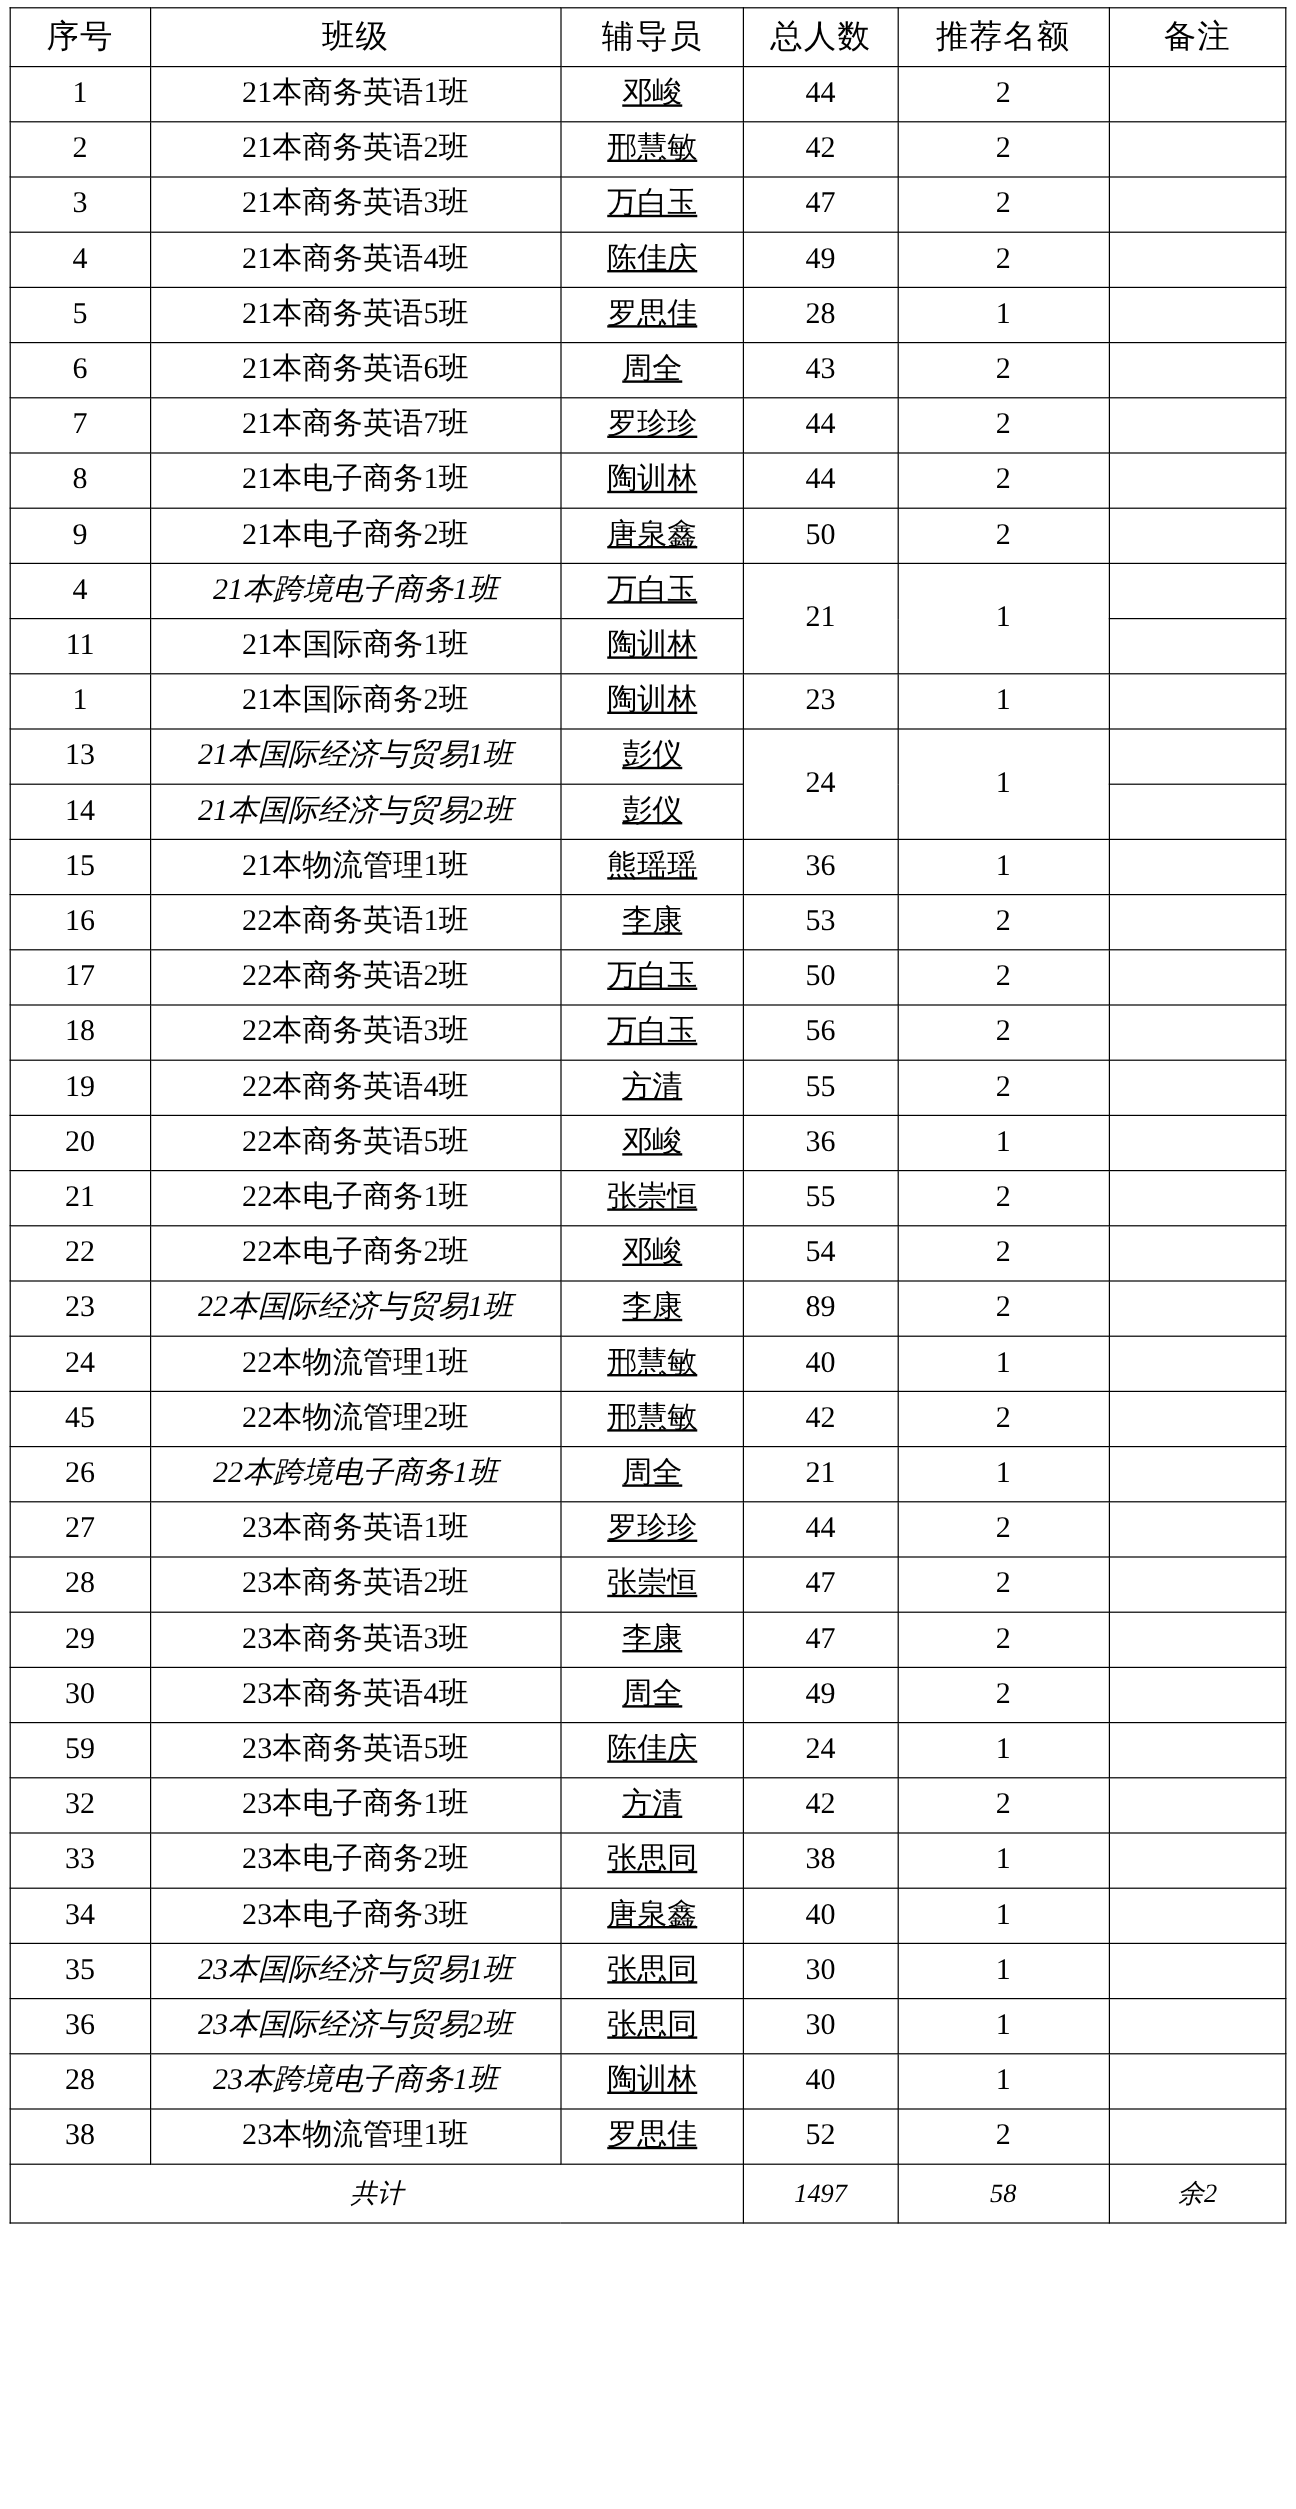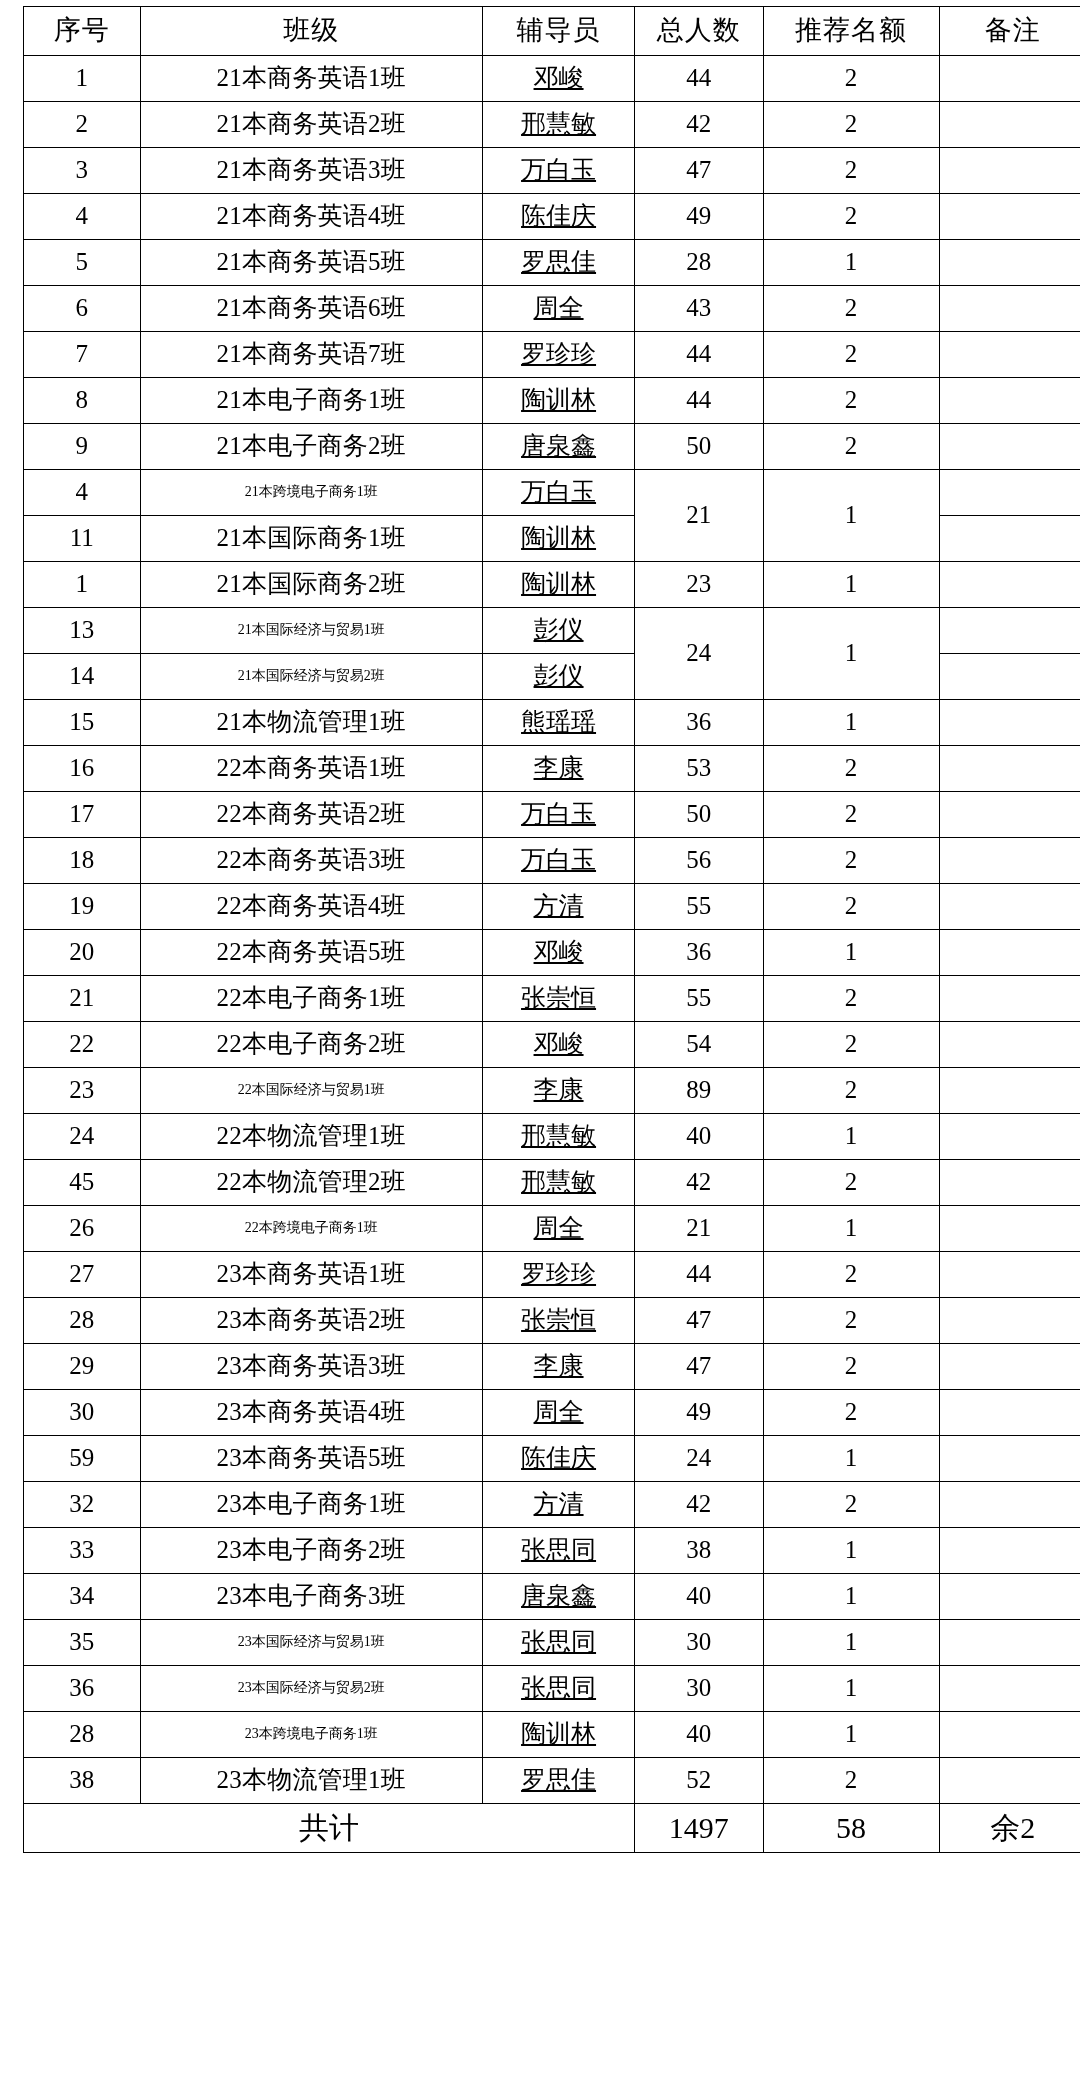--- a/index.html
+++ b/index.html
@@ -9,21 +9,21 @@
   }
   body {
     width: 1080px;
     min-height: 2091px;
     font-family: "Liberation Serif", "DejaVu Serif", serif;
     color: #000000;
   }
   .sheet {
     width: 1080px;
     box-sizing: border-box;
-    padding: 6px 8px 8px 23px;
+    padding: 6px 8px 8px 8px;
   }
   table.roster {
     border-collapse: collapse;
     width: 1064px;
     table-layout: fixed;
   }
   table.roster col.c-seq    { width: 98px; }
   table.roster col.c-class  { width: 288px; }
   table.roster col.c-adv    { width: 128px; }
   table.roster col.c-total  { width: 108px; }
@@ -47,37 +47,39 @@
     height: 48px;
     font-size: 27px;
     letter-spacing: 1px;
   }
   td.cls {
     font-size: 23px;
     letter-spacing: 0.2px;
     margin-left: 40px;
   }
   td.cls.long {
-    font-size: 14px;
+    font-size: 25px;
     letter-spacing: 0px;
+    font-style: italic;
   }
   td.adv {
     font-size: 24px;
     text-decoration: underline;
   }
   td.num {
     font-size: 25px;
     font-family: "Liberation Serif", "DejaVu Serif", serif;
   }
   td.seq {
     font-size: 25px;
   }
   tr.total-row td {
     height: 48px;
-    font-size: 30px;
+    font-size: 22px;
+    font-style: italic;
   }
   td.note { }
 </style>
 </head>
 <body>
 
 <div class="sheet">
   <table class="roster">
     <colgroup>
       <col class="c-seq">

